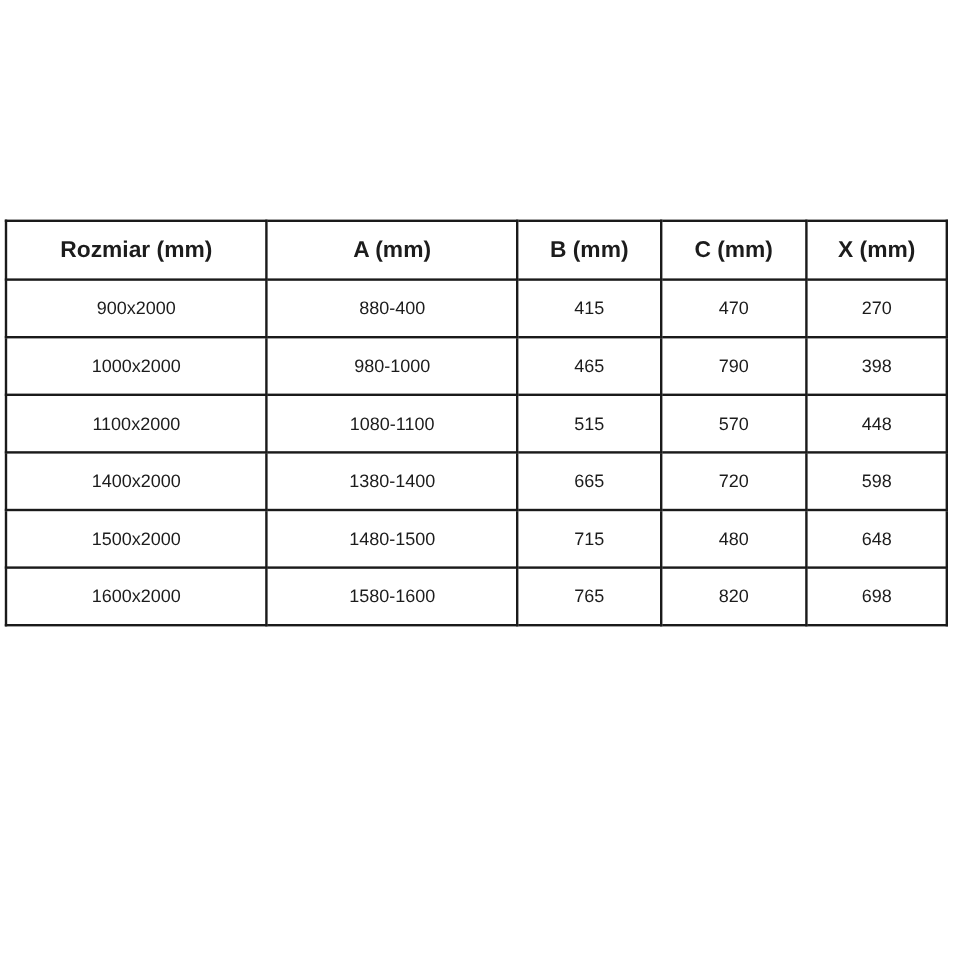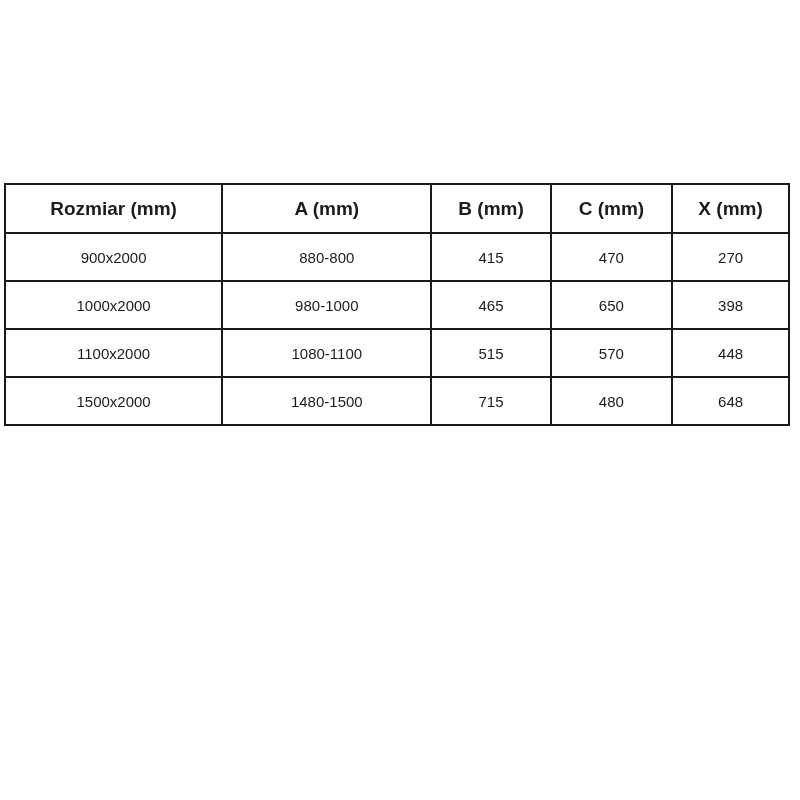--- a/index.html
+++ b/index.html
@@ -68,42 +68,56 @@
           <th>Rozmiar (mm)</th>
           <th>A (mm)</th>
           <th>B (mm)</th>
           <th>C (mm)</th>
           <th>X (mm)</th>
         </tr>
       </thead>
       <tbody>
         <tr>
           <td>900x2000</td>
-          <td>880-800</td>
+          <td>880-400</td>
           <td>415</td>
           <td>470</td>
           <td>270</td>
         </tr>
         <tr>
           <td>1000x2000</td>
           <td>980-1000</td>
           <td>465</td>
-          <td>650</td>
+          <td>790</td>
           <td>398</td>
         </tr>
         <tr>
           <td>1100x2000</td>
           <td>1080-1100</td>
           <td>515</td>
           <td>570</td>
           <td>448</td>
         </tr>
         <tr>
+          <td>1400x2000</td>
+          <td>1380-1400</td>
+          <td>665</td>
+          <td>720</td>
+          <td>598</td>
+        </tr>
+        <tr>
           <td>1500x2000</td>
           <td>1480-1500</td>
           <td>715</td>
           <td>480</td>
           <td>648</td>
+        </tr>
+        <tr>
+          <td>1600x2000</td>
+          <td>1580-1600</td>
+          <td>765</td>
+          <td>820</td>
+          <td>698</td>
         </tr>
       </tbody>
     </table>
   </div>
 </div>
 
 </body></html>

